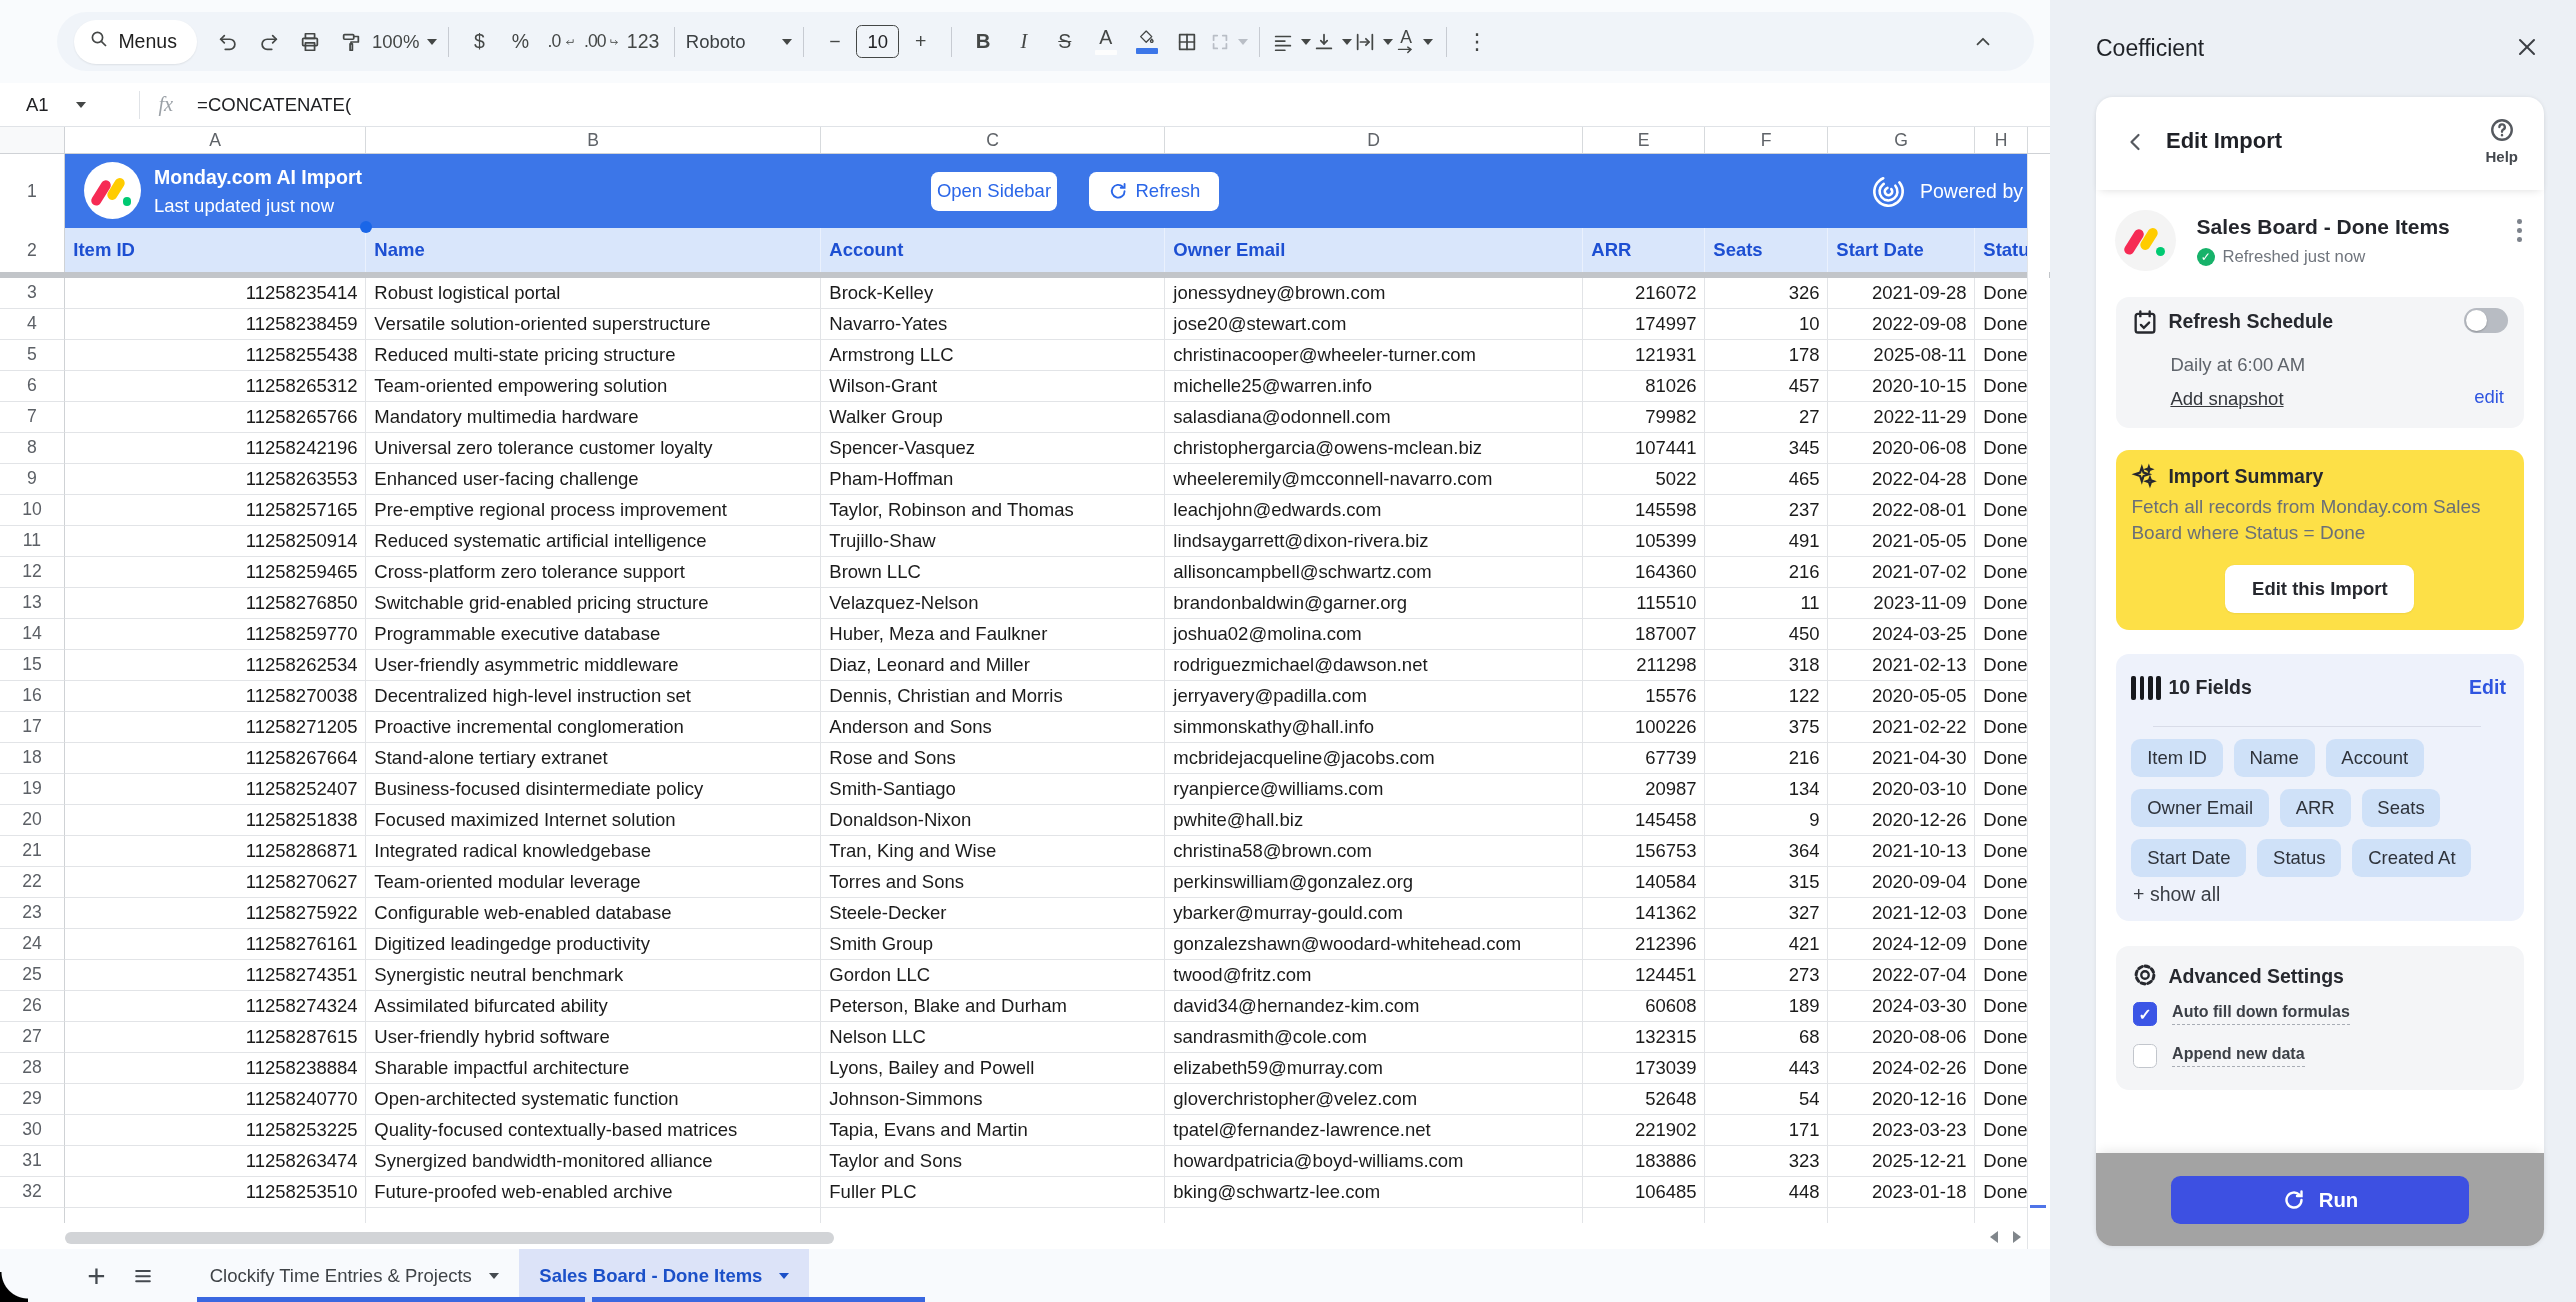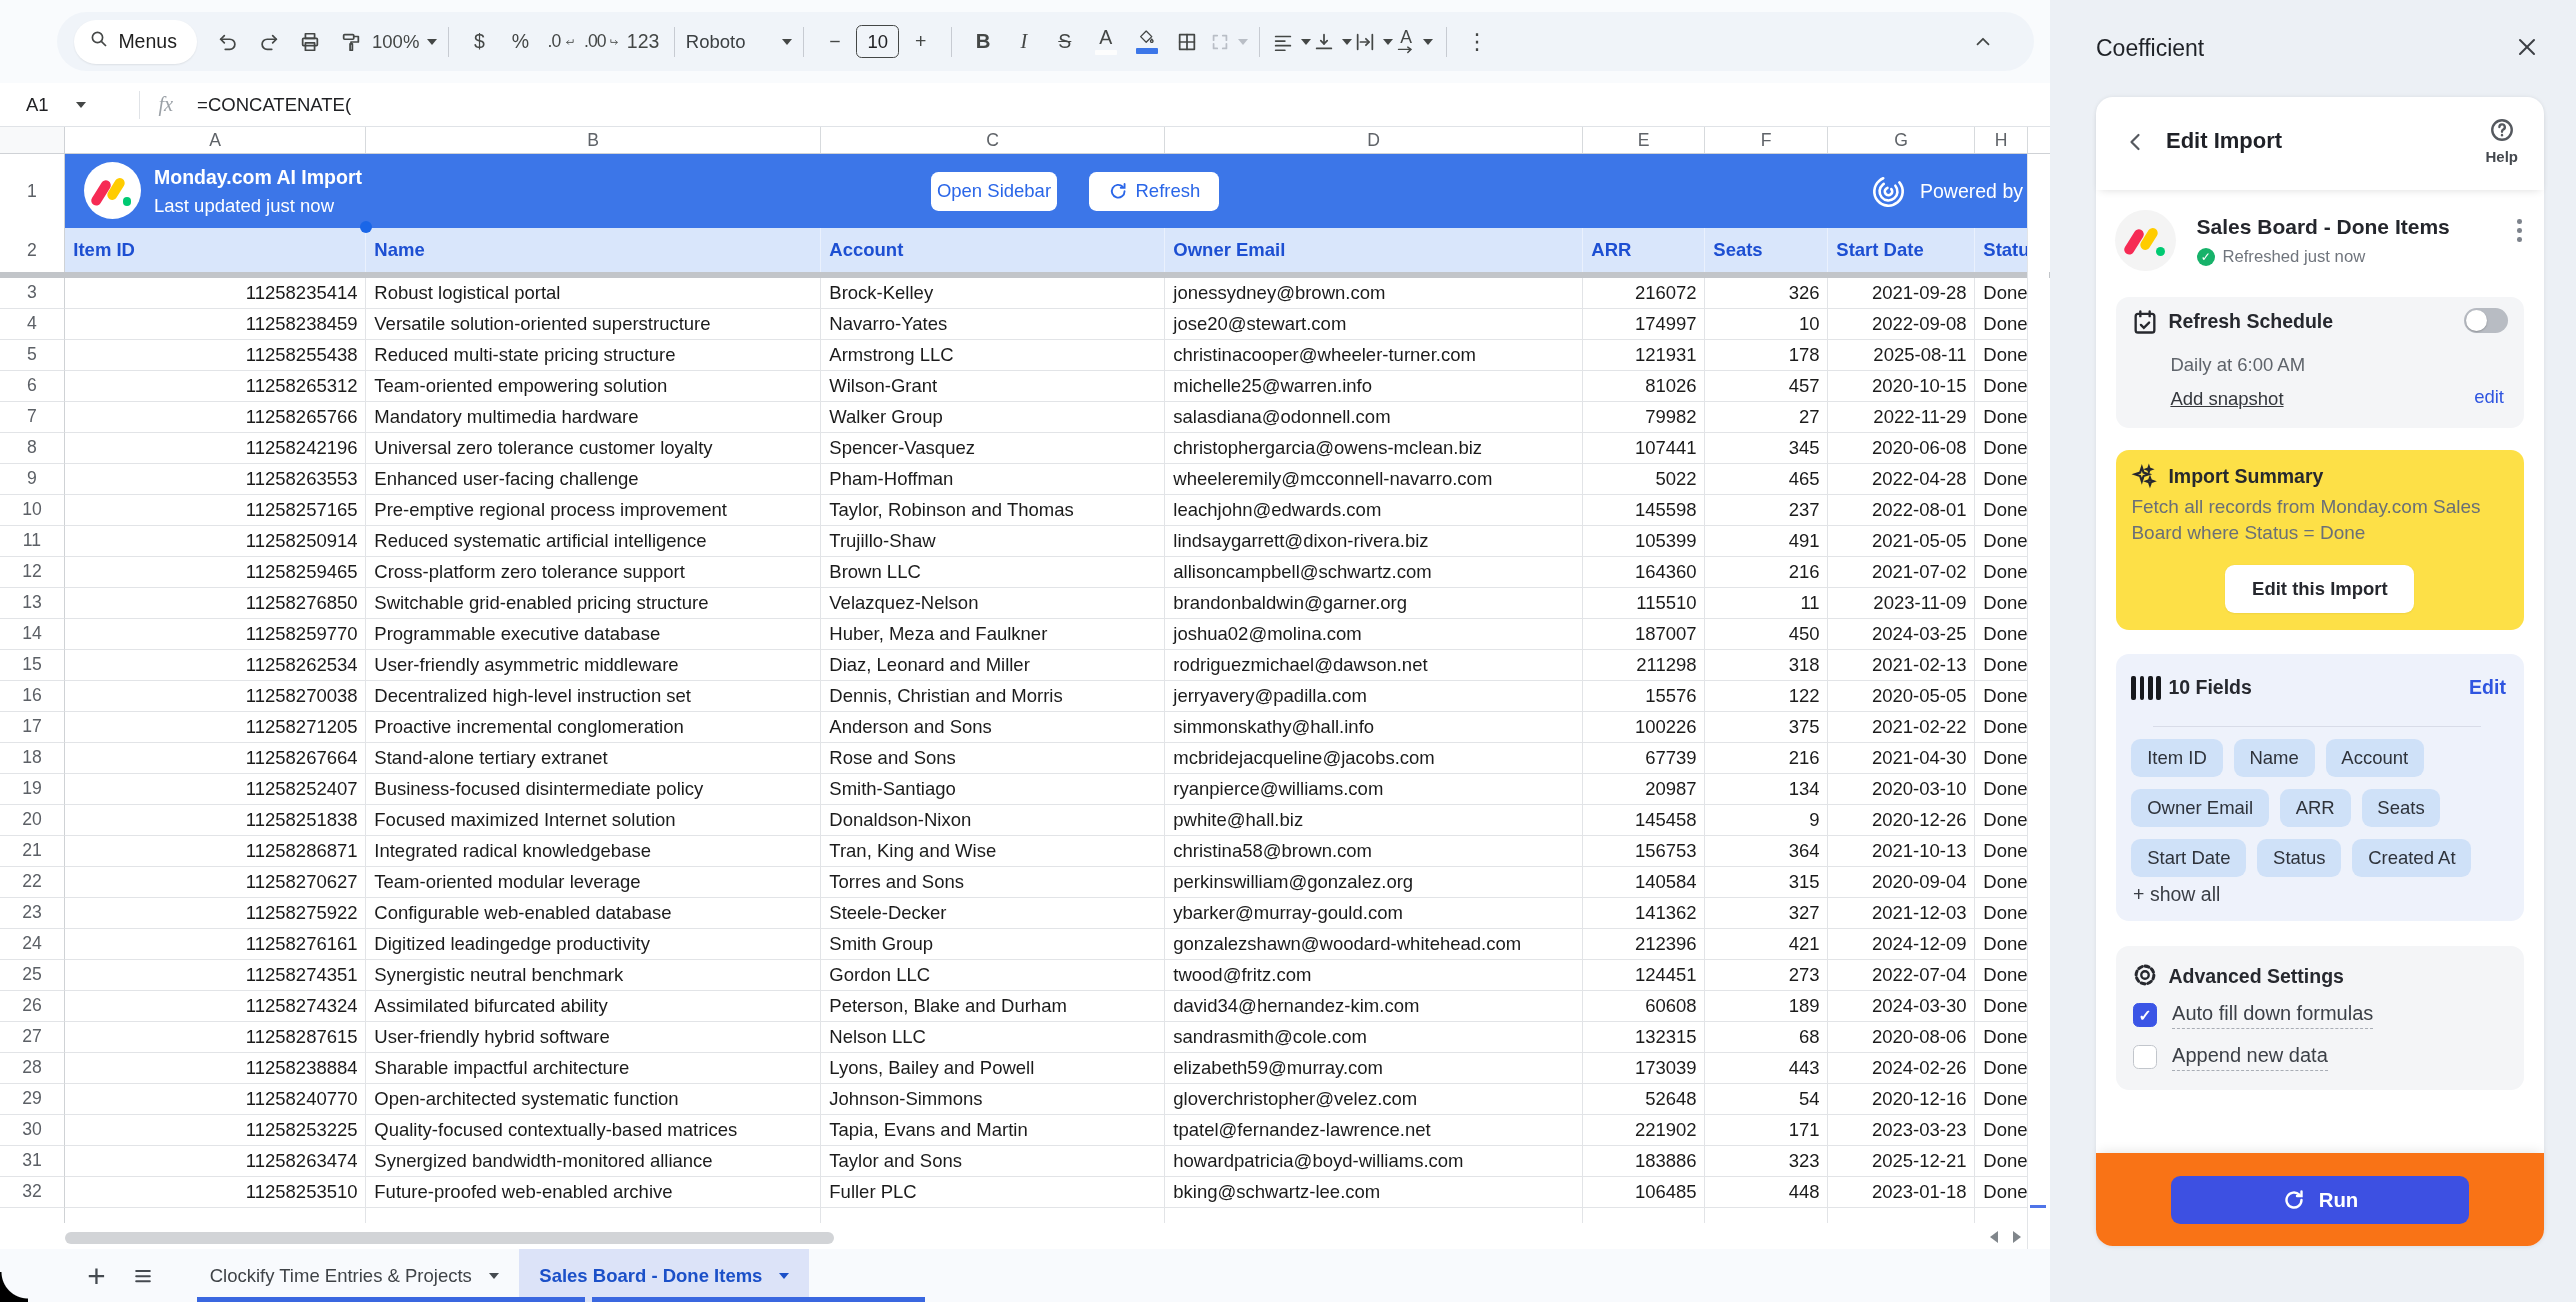--- a/index.html
+++ b/index.html
@@ -119,22 +119,22 @@
   .bars-ic { display:flex; gap:3.7px; }
   .bars-ic i { width:4.6px; height:24px; background:#17191d; border-radius:1.9px; }
   .fields-edit { position:absolute; right:18.5px; top:22px; font-size:19.5px; font-weight:700; color:var(--accent,#2f55e0); }
   .fields-div { position:absolute; left:37px; right:43px; top:72px; height:0.9px; background:#d8dce8; }
   .chips { position:absolute; left:15px; top:85px; width:380px; display:flex; flex-wrap:wrap; gap:12px 11px; }
   .chip { height:38px; background:var(--chip,#cfe1f8); border-radius:9.3px; display:flex; align-items:center; padding:0 15.8px; font-size:18.5px; color:#2e323a; }
   .showall { position:absolute; left:16.7px; bottom:15px; font-size:19.5px; color:#3a3e45; }
   .opt { position:absolute; left:16.7px; display:flex; align-items:center; gap:15px; }
   .cbx { width:24px; height:24px; border-radius:5.6px; border:1.9px solid #c2c6cc; background:#fff; display:flex; align-items:center; justify-content:center; color:#fff; font-size:15.8px; font-weight:700; }
   .opt.checked .cbx { background:#3b55e6; border-color:#3b55e6; }
-  .opt .lbl { font-size:20px; color:#3c4047; border-bottom:1.9px dashed #a8adb5; padding-bottom:2.8px; }
-  .card-foot { position:absolute; left:0; bottom:0; width:448px; height:93px; background:#f97316; border-radius:0 0 16.7px 16.7px; box-shadow:0 -5.6px 11px -3.7px rgba(0,0,0,.09); }
+  .opt .lbl { font-size:16px; color:#3c4047; border-bottom:1.9px dashed #a8adb5; padding-bottom:2.8px;font-weight:bold; }
+  .card-foot { position:absolute; left:0; bottom:0; width:448px; height:93px; background:#a3a3a3; border-radius:0 0 16.7px 16.7px; box-shadow:0 -5.6px 11px -3.7px rgba(0,0,0,.09); }
   .run-btn { position:absolute; left:75px; top:23px; width:298px; height:48px; background:var(--run,#3d50e2); border-radius:9.3px; display:flex; align-items:center; justify-content:center; gap:13px; color:#fff; font-size:20.4px; font-weight:700; }
   .run-btn svg { stroke:#fff; fill:none; stroke-width:2.4; stroke-linecap:round; }
 </style>
 </head>
 <body>
 
 <div class="app">
 
   <div class="topbar">
     <div class="toolbar-pill">

